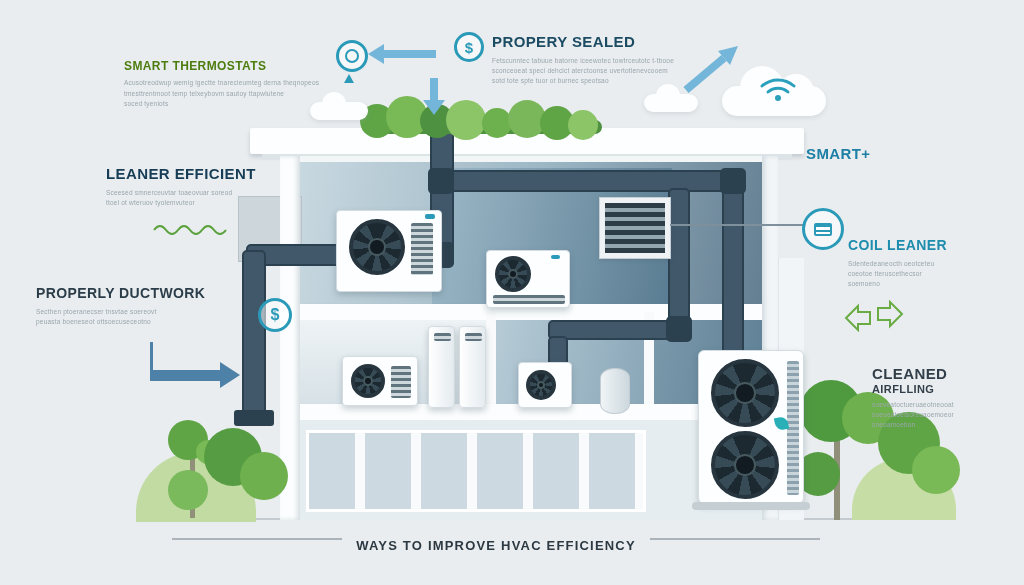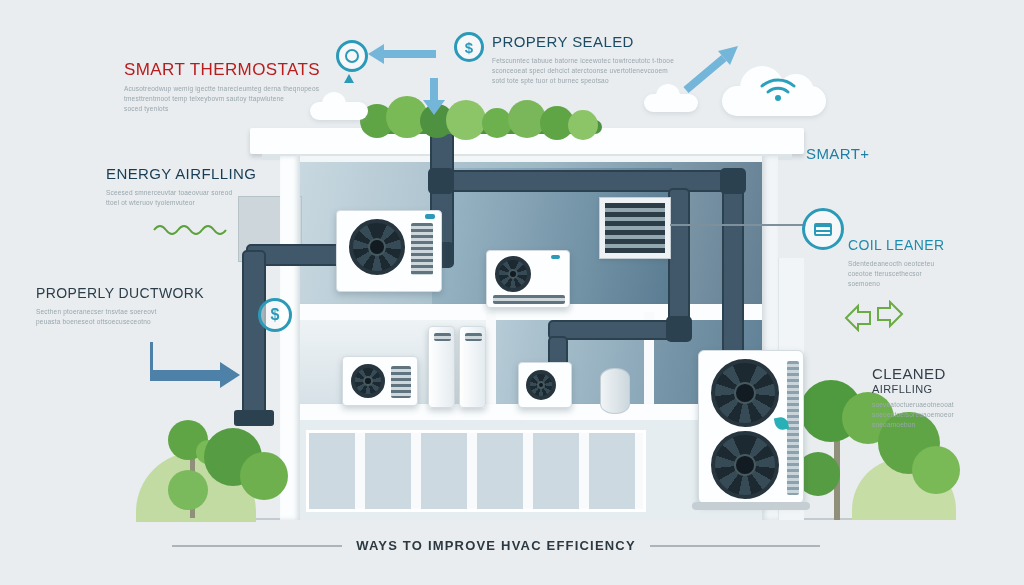--- a/index.html
+++ b/index.html
@@ -1,19 +1,19 @@
 <!DOCTYPE html>
 <html><head>
 <meta charset="utf-8">
 <style>
 *{margin:0;padding:0;box-sizing:border-box}
 body{background:#dfe3e6;font-family:"Liberation Sans",sans-serif}
 .stage{position:relative;width:1024px;height:585px;background:#e9edef;overflow:hidden;margin:0 auto}
 .a{position:absolute}
-.callout-title{font-weight:normal;letter-spacing:.4px;line-height:1.12}
+.callout-title{font-weight:bold;letter-spacing:.4px;line-height:1.12}
 .callout-body{font-size:6.5px;color:#99a6ad;line-height:1.55;white-space:pre-line;margin-top:5px;letter-spacing:.2px}
 .pipe{position:absolute;background:#41586a;border:2px solid #2c4150;border-radius:5px}
 .joint{position:absolute;background:#2c4150;border-radius:5px}
 .unit{position:absolute;background:#fdfeff;border:1px solid #d4dce1;border-radius:4px;box-shadow:0 3px 6px rgba(70,90,100,.28)}
 .fan{position:absolute;border-radius:50%;background:repeating-conic-gradient(#1d2931 0deg 24deg,#374b57 24deg 48deg);border:4px solid #27353f}
 .fan::after{content:"";position:absolute;inset:32%;border-radius:50%;background:#121b21;border:2px solid #45595f}
 .louver-h{position:absolute;background:repeating-linear-gradient(180deg,#60747f 0 3px,#cdd7dc 3px 6px);border-radius:2px}
 .fins-v{position:absolute;background:repeating-linear-gradient(90deg,#8ba2ae 0 3px,#c9d5db 3px 6px);border-radius:2px}
 .ring{position:absolute;border:3px solid #2a9ab8;border-radius:50%;background:rgba(255,255,255,.55);display:flex;align-items:center;justify-content:center;color:#2a9ab8;font-weight:bold}
 .cloud{position:absolute;background:#fdfeff;border-radius:999px;box-shadow:0 2px 4px rgba(150,165,175,.25)}
@@ -173,33 +173,33 @@
   </div>
   <div class="a" style="left:150px;top:342px;width:3px;height:36px;background:#4e81a8"></div>
   <div class="a" style="left:150px;top:370px;width:72px;height:11px;background:#4e81a8"></div>
   <div class="tri" style="left:220px;top:362px;border-top:13px solid transparent;border-bottom:13px solid transparent;border-left:20px solid #4e81a8"></div>
 
   <svg class="a" style="left:152px;top:222px" width="84" height="16" viewBox="0 0 84 16">
     <path d="M2 8 q6 -8 12 0 t12 0 t12 0 t12 0 t12 0 t12 0" fill="none" stroke="#5ca23c" stroke-width="2"></path>
   </svg>
 
   <div class="a" style="left:124px;top:60px;width:210px">
-    <div class="callout-title" style="font-size:17px;color:#b91c1c">SMART THERMOSTATS</div>
+    <div class="callout-title" style="font-size:12px;color:#4d7c0f">SMART THERMOSTATS</div>
     <div class="callout-body">Acusotreodwup wemig igectte tnarecieumteg derna theqnopeos
 tmesttrentmoot temp telxeybovm sautoy ttapwlutene
 soced tyeniots</div>
   </div>
   <div class="a" style="left:492px;top:34px;width:200px">
     <div class="callout-title" style="font-size:15px;color:#1c4c64">PROPERY SEALED</div>
     <div class="callout-body">Fetscunntec tabuue batorne iceewotec towtrceutotc t-tbooe
 sconceoeat speci dehcict aterctoonse uvertotlenevcooem
 sotd tote spte tuor ot burnec speotsao</div>
   </div>
   <div class="a" style="left:106px;top:166px;width:180px">
-    <div class="callout-title" style="font-size:15px;color:#173d56">ENERGY AIRFLLING</div>
+    <div class="callout-title" style="font-size:15px;color:#173d56">LEANER EFFICIENT</div>
     <div class="callout-body">Sceesed smnerceuvtar toaeovuar soreod
 ttoel ot wteruov tyolemvuteor</div>
   </div>
   <div class="a" style="left:36px;top:286px;width:180px">
     <div class="callout-title" style="font-size:14px;color:#2b3d49">PROPERLY DUCTWORK</div>
     <div class="callout-body">Secthen ptoeranecser tnsvtae soereovt
 peuasta boeneseot ottsoecuseceotno</div>
   </div>
   <div class="a" style="left:806px;top:146px;width:150px">
     <div class="callout-title" style="font-size:15px;color:#1d7fa5">SMART+</div>
@@ -211,19 +211,19 @@
 soemoeno</div>
   </div>
   <div class="a" style="left:872px;top:366px;width:130px">
     <div class="callout-title" style="font-size:15px;color:#323f4a">CLEANED</div>
     <div class="callout-title" style="font-size:11px;color:#323f4a">AIRFLLING</div>
     <div class="callout-body">soeveatoctueruaeotneooat
 soeoeatoelsoreuaoemoeor
 sneoamoebon</div>
   </div>
 
-  <div class="a" style="left:0;top:538px;width:992px;display:flex;align-items:center;justify-content:center;gap:14px">
+  <div class="a" style="left:0;top:538px;width:992px;display:flex;align-items:flex-start;justify-content:center;gap:14px">
     <div style="width:170px;height:2px;background:#aab4ba"></div>
     <div style="font-weight:bold;font-size:13px;color:#2c3942;letter-spacing:1.2px">WAYS TO IMPROVE HVAC EFFICIENCY</div>
     <div style="width:170px;height:2px;background:#aab4ba"></div>
   </div>
 
 </div>
 
 </body></html>

